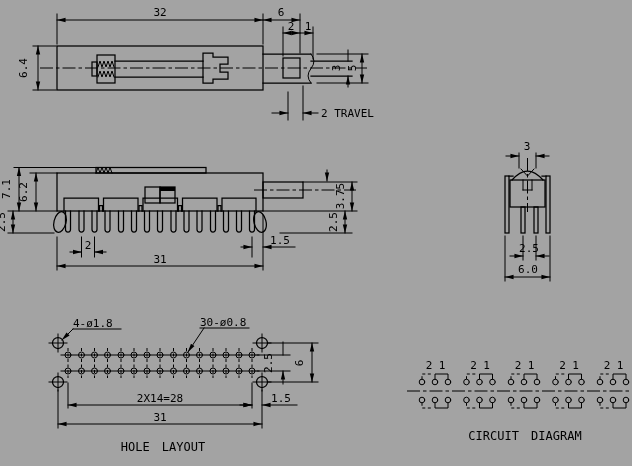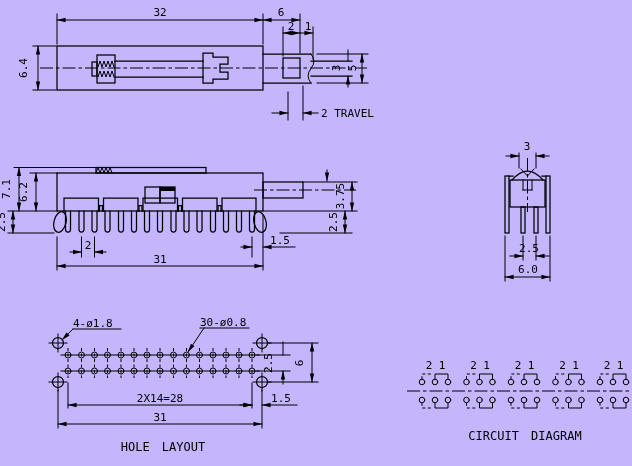--- a/index.html
+++ b/index.html
@@ -1,16 +1,16 @@
 <!DOCTYPE html>
 <html><head>
 <meta charset="utf-8">
 <style>
   html,body{margin:0;padding:0;background:#fff;}
-  #canvas{width:632px;height:466px;background:#c4b5fd;position:relative;overflow:hidden;}
+  #canvas{width:632px;height:466px;background:#a3a3a3;position:relative;overflow:hidden;}
   svg{display:block;}
   .ln{stroke:#000;stroke-width:1.25;fill:none;stroke-linecap:square;}
   .dm{stroke:#000;stroke-width:1;fill:none;stroke-linecap:square;}
   .cl{stroke:#000;stroke-width:1;fill:none;stroke-dasharray:13 3 3.5 3;}
   .dsh{stroke:#000;stroke-width:1;fill:none;stroke-dasharray:3 2.5;}
   .fil{fill:#000;stroke:none;}
   text{font-family:"DejaVu Sans Mono","Liberation Mono",monospace;font-size:11px;fill:#000;}
   .cap{font-size:12px;word-spacing:5px;}
 </style>
 </head>

